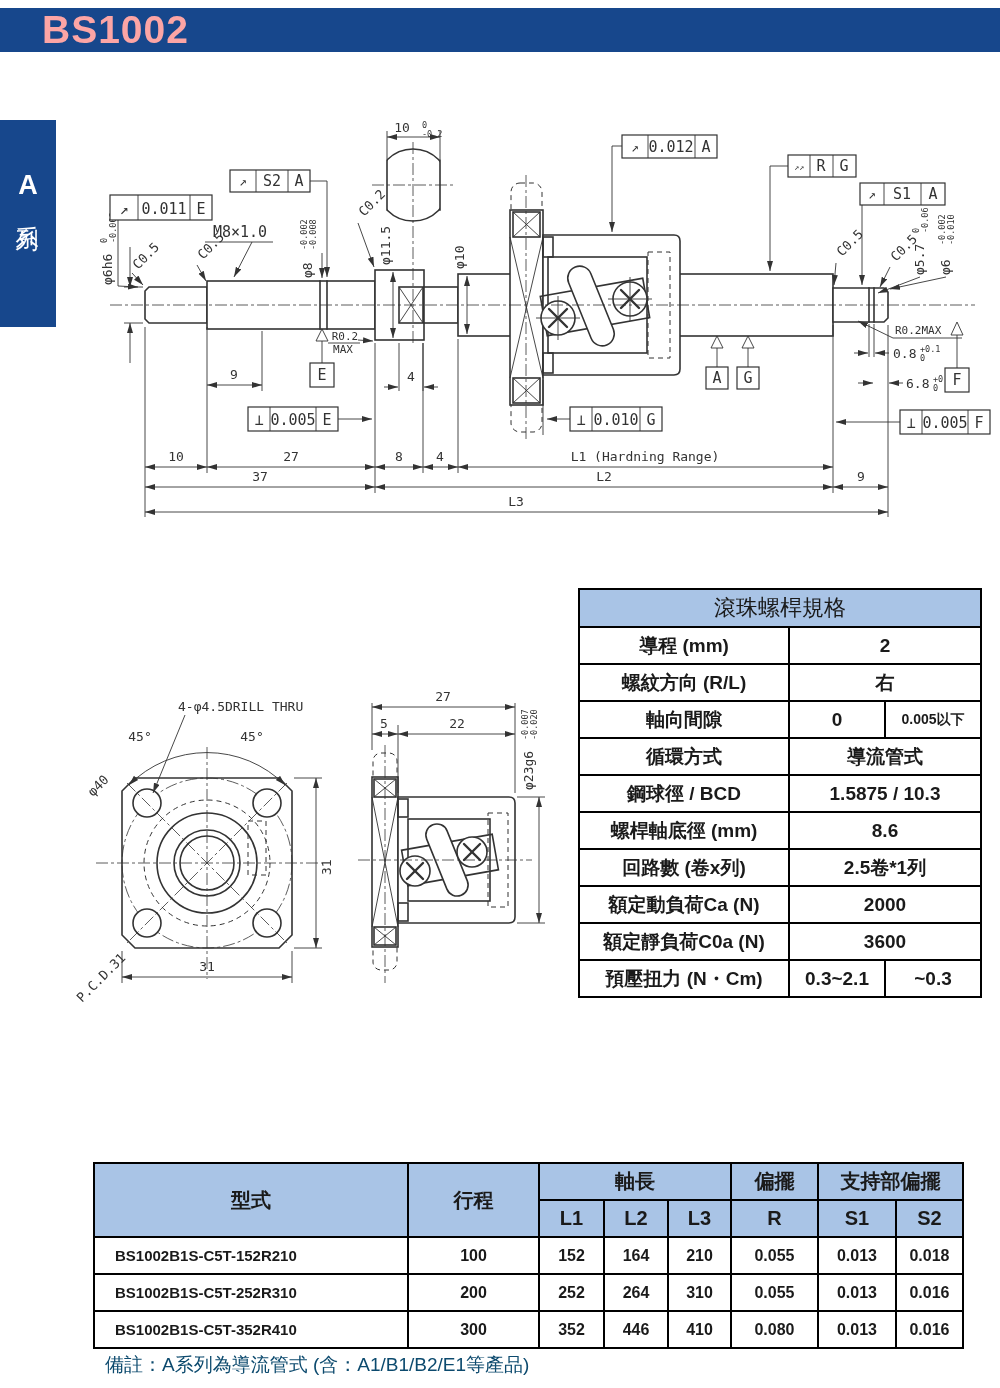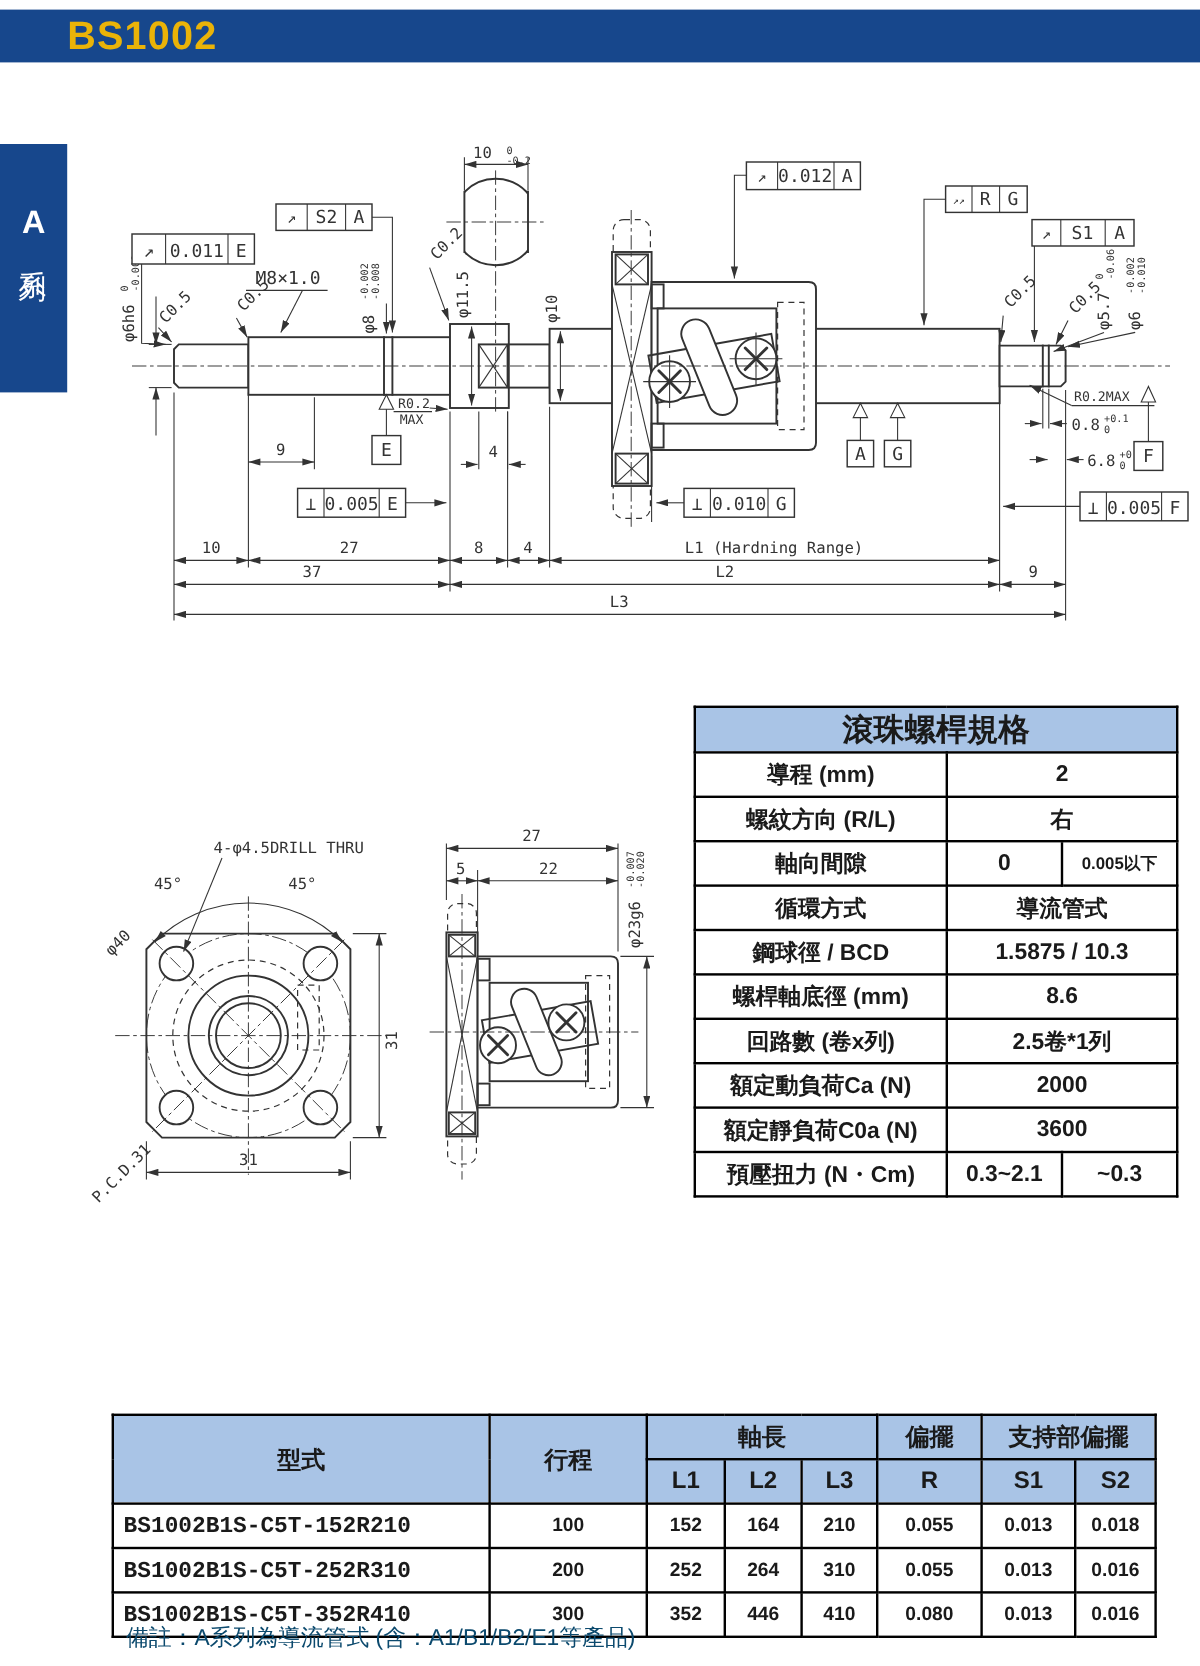--- a/index.html
+++ b/index.html
@@ -1,21 +1,21 @@
 <!DOCTYPE html>
 <html><head>
 <meta charset="utf-8">
 <style>
   html,body{margin:0;padding:0;background:#fff;width:1000px;height:1388px;position:relative;
     font-family:"Liberation Sans",sans-serif;color:#1a1a1a;}
   #page{position:relative;width:1000px;height:1388px;background:#fff;overflow:hidden;}
   
   #hdr{position:absolute;left:0;top:8px;width:1000px;height:44px;background:#17478c;
     display:flex;align-items:center;}
-  #hdr .ttl{color:#eab308;font-size:33px;font-weight:bold;letter-spacing:1px;padding-left:56px;}
+  #hdr .ttl{color:#fca5a5;font-size:39px;font-weight:bold;letter-spacing:1px;padding-left:42px;}
   
   #tab{position:absolute;left:0;top:120px;width:56px;height:207px;background:#17478c;color:#fff;
     display:flex;flex-direction:column;align-items:center;}
   #tab .en{font-size:27px;font-weight:bold;margin-top:52px;line-height:1;}
   #tab .zh{writing-mode:vertical-rl;font-size:23px;margin-top:8px;letter-spacing:4px;}
   
   #dwg{position:absolute;left:0;top:95px;}
   #dwg text{font:13px "DejaVu Sans Mono",monospace;fill:#333;}
   #dwg text.tt{font-size:8.5px;}
   #dwg text.fz11{font-size:11px;}
@@ -26,31 +26,31 @@
   .cl{stroke:#333;stroke-width:.8;stroke-dasharray:12 3 3 3;fill:none;}
   .hd{stroke:#333;stroke-width:1;stroke-dasharray:5 4;fill:none;}
   .dim{stroke:#333;stroke-width:.9;fill:none;}
   .fcf{stroke:#333;stroke-width:1.2;fill:#fff;}
   .wm{fill:#fff;stroke:none;}
   .xb{stroke:#333;stroke-width:2.4;fill:none;stroke-linecap:round;}
   
   #spec{position:absolute;left:578px;top:588px;border-collapse:collapse;table-layout:fixed;}
   #spec td,#spec th{border:2px solid #000;text-align:center;vertical-align:middle;
     padding:0 2px;overflow:hidden;white-space:nowrap;}
-  #spec th{background:#a9c4e6;font-size:26px;font-weight:bold;height:36px;}
+  #spec th{background:#a9c4e6;font-size:22px;font-weight:normal;height:36px;}
   #spec td{height:35px;}
   #spec td.lb{font-size:19px;font-weight:600;width:204px;}
   #spec td.vl{font-size:19px;font-weight:bold;width:90px;}
   #spec td.sm{font-size:14px;font-weight:bold;margin-left:36px;}
   
-  #mdl{position:absolute;left:93px;top:1162px;border-collapse:collapse;table-layout:fixed;margin-top:16px;}
+  #mdl{position:absolute;left:93px;top:1162px;border-collapse:collapse;table-layout:fixed;}
   #mdl td,#mdl th{border:2px solid #000;text-align:center;vertical-align:middle;overflow:hidden;white-space:nowrap;}
   #mdl th{background:#a9c4e6;font-size:20px;font-weight:bold;height:33px;}
   #mdl td{font-size:16px;font-weight:bold;height:33px;}
-  #mdl td.mn{text-align:left;padding-left:8px;font-size:19px;font-family:Liberation Mono, monospace;}
+  #mdl td.mn{text-align:left;padding-left:20px;font-size:15px;}
   
   #note{position:absolute;left:105px;top:1352px;font-size:19px;color:#0c4a6e;}
 </style>
 </head>
 <body>
 
 <div id="page">
 
   <div id="hdr">
     <span class="ttl">BS1002</span>

